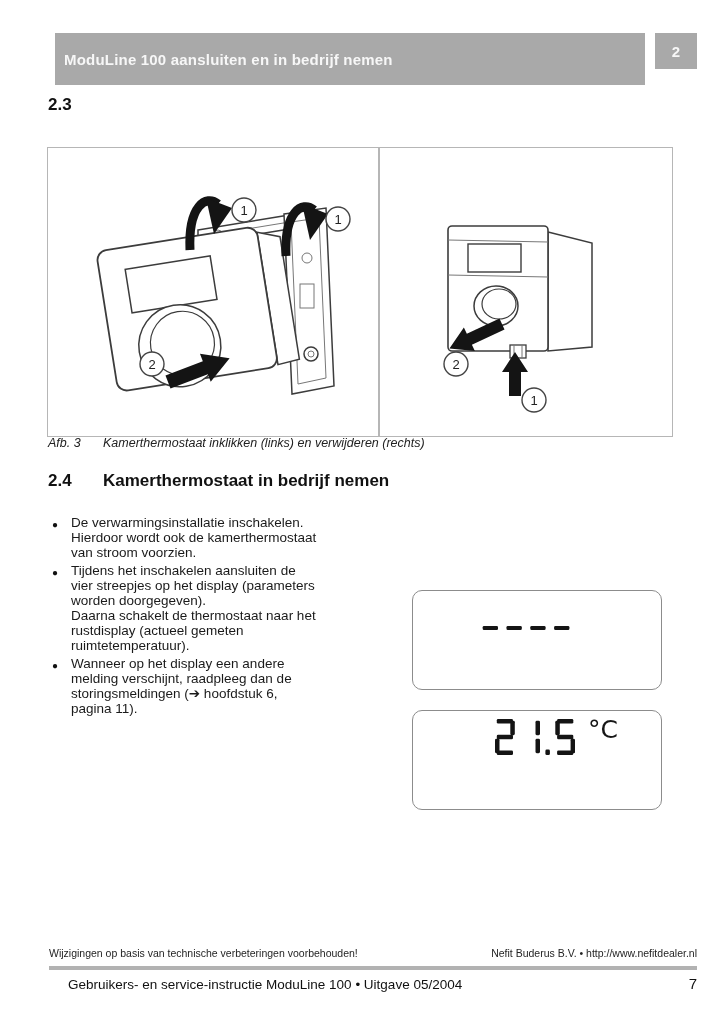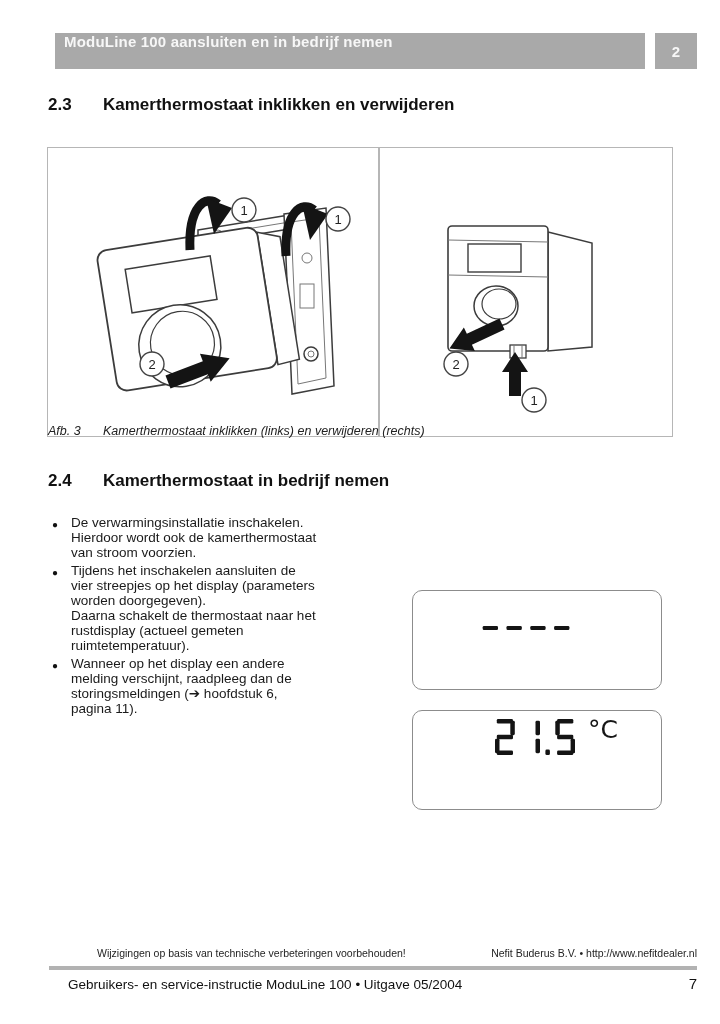--- a/index.html
+++ b/index.html
@@ -2,22 +2,22 @@
 <html><head>
 <meta charset="utf-8">
 <style>
   html,body { margin:0; padding:0; background:#ffffff; }
   .page {
     position:relative; width:720px; height:1024px; background:#ffffff;
     font-family:"Liberation Sans", sans-serif; color:#1c1c1c; overflow:hidden;
   }
   
   .hdr-bar {
-    position:absolute; left:55px; top:33px; width:590px; height:36px;
-    background:#a9a9a9; display:flex; box-sizing:border-box;
+    position:absolute; left:55px; top:33px; width:590px; height:52px;
+    background:#a9a9a9; display:flex; align-items:center; box-sizing:border-box;
     padding-left:9px;
   }
   .hdr-bar .t { color:#f7f7f7; font-weight:bold; font-size:15px; letter-spacing:.2px; }
   .hdr-num {
     position:absolute; left:655px; top:33px; width:42px; height:36px;
     background:#a9a9a9; color:#f7f7f7; font-weight:bold; font-size:15px;
     display:flex; align-items:center; justify-content:center;
   }
   
   .sec { position:absolute; left:48px; display:flex; font-weight:bold; font-size:17px; line-height:21px; color:#111; }
@@ -26,39 +26,39 @@
   #sec24 { top:470px; }
   
   .figure-box {
     position:absolute; left:47px; top:147px; width:626px; height:290px;
     border:1px solid #b6b6b6; box-sizing:border-box; background:#fff;
   }
   .fig-divider { position:absolute; left:330px; top:0; bottom:0; width:2px; background:#b6b6b6; }
   .fig-svg { position:absolute; top:0; }
   #fig-left  { left:0; }
   #fig-right { left:332px; }
-  .caption { position:absolute; left:48px; top:424px; display:flex; font-style:italic; font-size:12.5px; color:#222; }
+  .caption { position:absolute; left:48px; top:436px; display:flex; font-style:italic; font-size:12.5px; color:#222; }
   .caption .num { width:55px; }
   
   .bullets { position:absolute; left:52px; top:515px; width:320px; }
   .bullet { display:flex; margin-bottom:3px; }
   .bullet .mk { width:19px; font-size:10px; line-height:20px; color:#111; }
   .bullet .bt { white-space:pre-line; font-size:13.5px; line-height:15px; color:#1a1a1a; }
   
   .panel {
     position:absolute; left:412px; width:250px; height:100px;
     border:1.5px solid #8c8c8c; border-radius:10px; box-sizing:border-box; background:#fff;
   }
   #panel-startup { top:590px; }
   #panel-rest    { top:710px; }
   #seg-dashes { position:absolute; left:68px; top:20px; }
   .temp-row { position:absolute; left:82px; top:8px; display:flex; gap:13px; align-items:flex-start; }
   .unit { font-family:"DejaVu Sans", sans-serif; font-size:25px; line-height:1; color:#161616; margin-top:-2px; }
   
-  .f-small { position:absolute; top:947px; font-size:10.5px; color:#242424;margin-left:48px; }
+  .f-small { position:absolute; top:947px; font-size:10.5px; color:#242424; }
   #f-left  { left:49px; }
   #f-right { right:23px; }
   .f-rule { position:absolute; left:49px; top:966px; width:648px; height:4px; background:#b2b2b2; }
   .f-doc  { position:absolute; left:49px; top:977px; font-size:13.5px; color:#111;margin-left:19px; }
   .f-page { position:absolute; right:23px; top:975px; font-size:15px; color:#111; }
   
   .ln  { fill:#ffffff; stroke:#3c3c3c; stroke-width:1.5; }
   .ln2 { fill:none; stroke:#777777; stroke-width:1; }
   .blk { fill:#141414; stroke:none; }
   .stepc { fill:#ffffff; stroke:#444444; stroke-width:1.4; }
@@ -69,21 +69,20 @@
 
 <div class="page">
 
   <div class="hdr-bar">
     <span class="t">ModuLine 100 aansluiten en in bedrijf nemen</span>
   </div>
   <div class="hdr-num">2</div>
 
   <div class="sec" id="sec23">
     <span class="num">2.3</span>
-    <span class="ttl">Kamerthermostaat inklikken en verwijderen</span>
   </div>
 
   <div class="figure-box">
     <div class="fig-divider"></div>
 
     <svg id="fig-left" class="fig-svg" width="330" height="290" viewBox="0 0 330 290">
 
       <polygon class="ln" points="150,82 272,62 272,76 150,96"></polygon>
       <line class="ln2" x1="156" y1="88" x2="266" y2="70"></line>
       <circle class="ln2" cx="170" cy="86" r="4"></circle>

